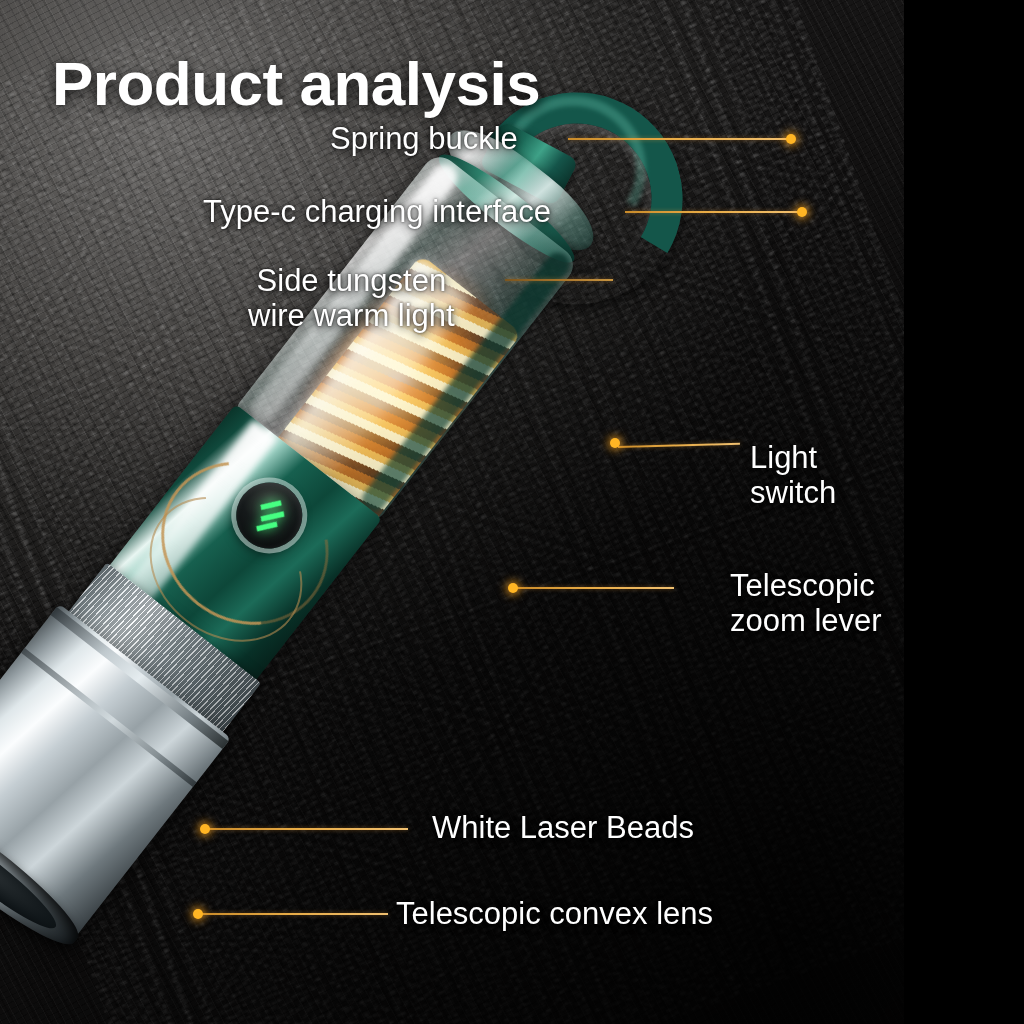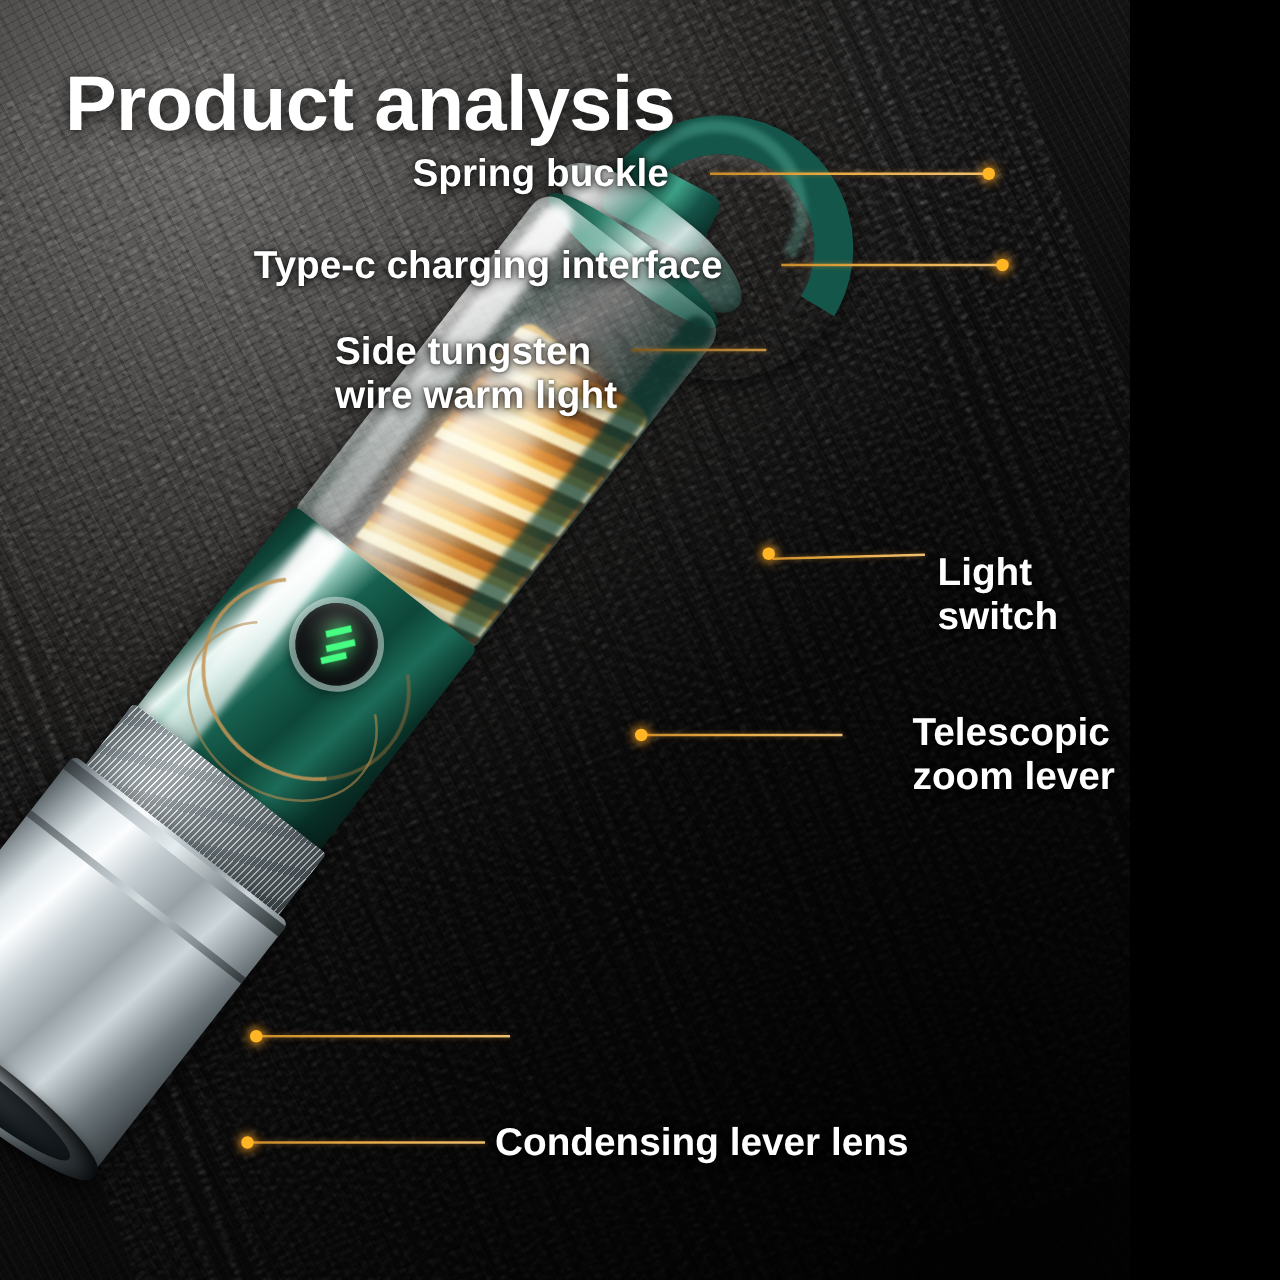--- a/index.html
+++ b/index.html
@@ -54,21 +54,21 @@
   
   .title{
     position:absolute;left:52px;top:48px;
     font-size:62px;font-weight:700;color:#fff;letter-spacing:-.5px;
     text-shadow:0 3px 14px rgba(0,0,0,.85);
     white-space:nowrap;
   }
 
   
   .label{
-    position:absolute;color:#fff;font-size:31px;font-weight:700;
+    position:absolute;color:#fff;font-size:31px;font-weight:400;
     line-height:1.14;white-space:pre-line;
     text-shadow:0 2px 9px rgba(0,0,0,.92),0 0 3px rgba(0,0,0,.7);
   }
 
   
   .leader{
     position:absolute;height:2px;transform-origin:0 50%;
     background:linear-gradient(90deg,#c98b2a 0%,#e8ab45 45%,#f0c070 100%);
     box-shadow:0 0 4px rgba(230,160,60,.45);
   }
@@ -322,24 +322,25 @@
   <div class="leader" style="left:208px;top:828px;width:200px;"></div>
   <div class="dot" style="left:200px;top:824px;"></div>
 
   <div class="leader" style="left:202px;top:913px;width:186px;"></div>
   <div class="dot" style="left:193px;top:909px;"></div>
 
   <div class="label" style="left:330px;top:121px;">Spring buckle</div>
 
   <div class="label" style="left:203px;top:194px;">Type-c charging interface</div>
 
-  <div class="label" style="left:268px;top:263px;">Side tungsten
+  <div class="label" style="left:248px;top:263px;text-align:center;">Side tungsten
 wire warm light</div>
 
   <div class="label" style="left:750px;top:440px;">Light switch</div>
 
   <div class="label" style="left:684px;top:568px;margin-left:46px;">Telescopic
 zoom lever</div>
 
-
-  <div class="label" style="left:396px;top:896px;">Condensing lever lens</div>
+  <div class="label" style="left:432px;top:810px;">White Laser Beads</div>
+
+  <div class="label" style="left:396px;top:896px;">Telescopic convex lens</div>
 
 </div>
 
 </body></html>

